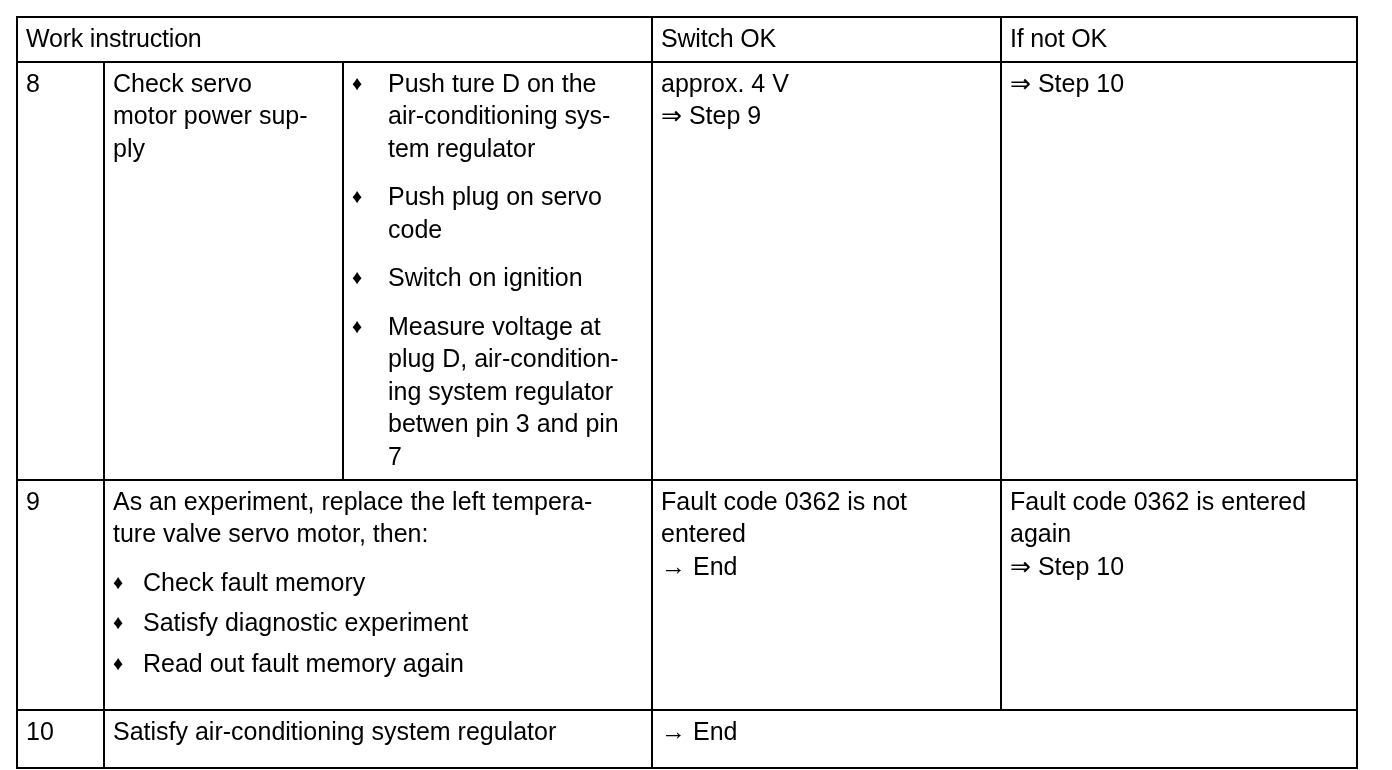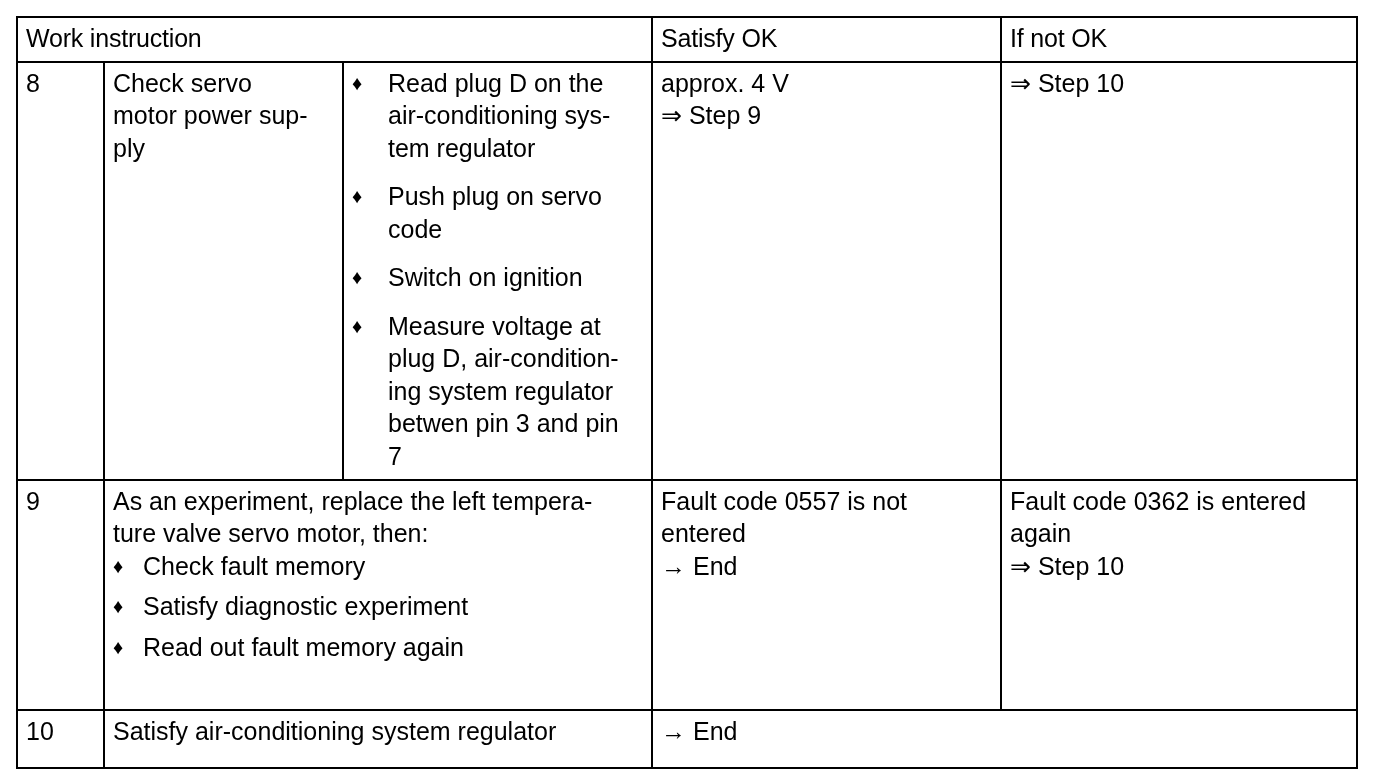--- a/index.html
+++ b/index.html
@@ -94,58 +94,59 @@
   ul.bullets.compact li {
     margin-bottom: 8px;
   }
   ul.bullets.compact .bullet-glyph {
     width: 30px;
   }
 
   .row9-intro {
     display: block;
     white-space: pre-line;
+    margin-bottom: 16px;
   }
   .row8-cell { height: 406px; }
   .row9-cell { height: 218px; }
   .row10-cell { height: 46px; margin-left: 42px; }
 </style>
 </head>
 <body>
 
 <div class="sheet">
   <table class="wi-table">
     <colgroup>
       <col class="col-num">
       <col class="col-task">
       <col class="col-steps">
       <col class="col-ok">
       <col class="col-nok">
     </colgroup>
     <thead>
       <tr>
         <th colspan="3">Work instruction</th>
-        <th>Satisfy OK</th>
+        <th>Switch OK</th>
         <th>If not OK</th>
       </tr>
     </thead>
     <tbody>
 
       <tr>
         <td class="row8-cell">8</td>
         <td class="row8-cell">
           <span class="cell-text">Check servo
 motor power sup-
 ply</span>
         </td>
         <td class="row8-cell">
           <ul class="bullets">
             <li>
               <span class="bullet-glyph">♦</span>
-              <span class="bullet-text">Read plug D on the
+              <span class="bullet-text">Push ture D on the
 air-conditioning sys-
 tem regulator</span>
             </li>
             <li>
               <span class="bullet-glyph">♦</span>
               <span class="bullet-text">Push plug on servo
 code</span>
             </li>
             <li>
               <span class="bullet-glyph">♦</span>
@@ -184,21 +185,21 @@
               <span class="bullet-glyph">♦</span>
               <span class="bullet-text">Satisfy diagnostic experiment</span>
             </li>
             <li>
               <span class="bullet-glyph">♦</span>
               <span class="bullet-text">Read out fault memory again</span>
             </li>
           </ul>
         </td>
         <td class="row9-cell">
-          <span class="cell-text">Fault code 0557 is not
+          <span class="cell-text">Fault code 0362 is not
 entered
 → End</span>
         </td>
         <td class="row9-cell">
           <span class="cell-text">Fault code 0362 is entered
 again
 ⇒ Step 10</span>
         </td>
       </tr>
 

